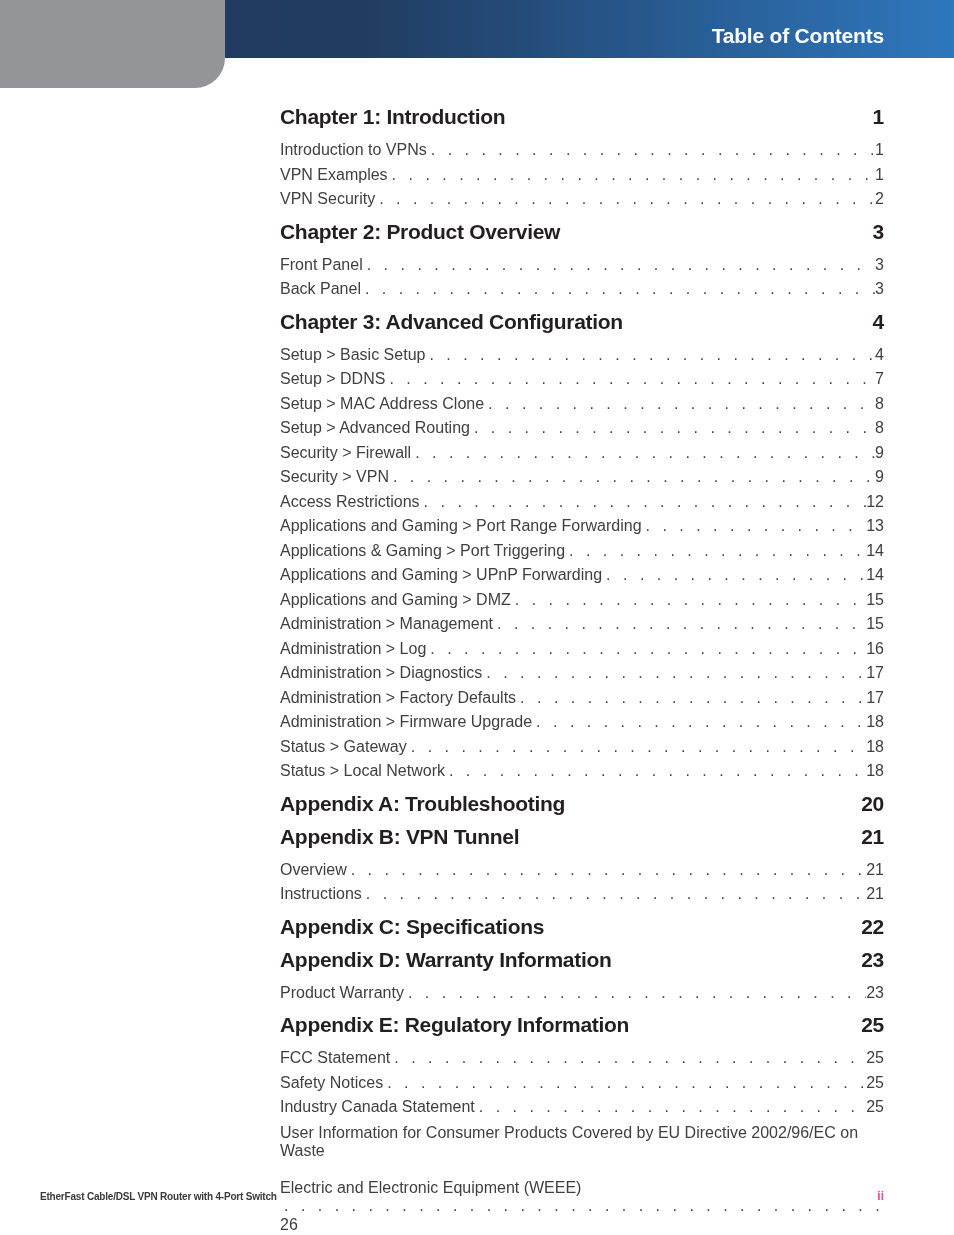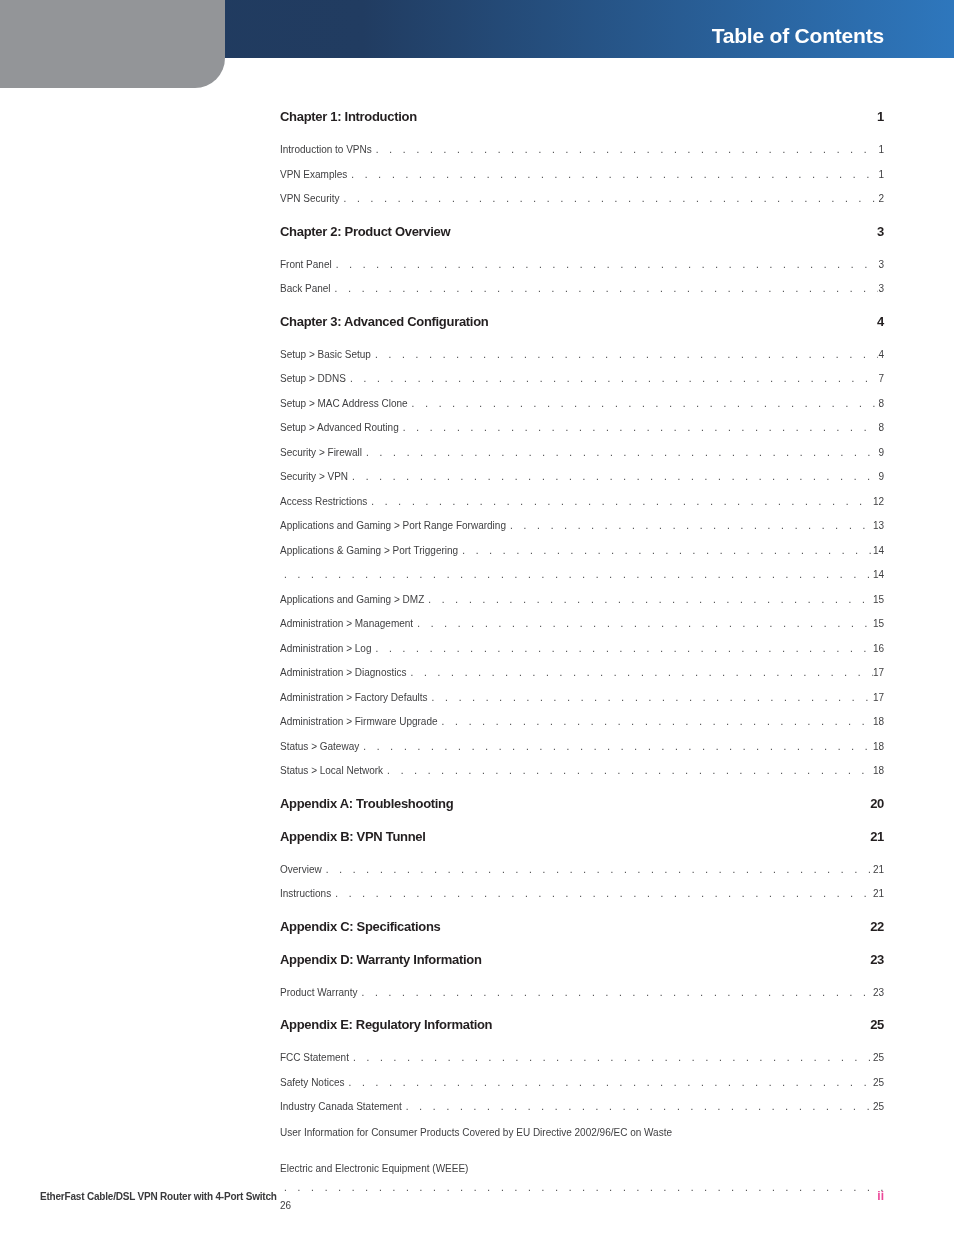--- a/index.html
+++ b/index.html
@@ -28,26 +28,26 @@
   
   .toc {
     position: absolute; top: 105px; left: 280px; right: 70px;
     color: #3f3f41;
   }
   .section { margin-top: 8px; }
   .section:first-child { margin-top: 0; }
   .section-head {
     display: flex; justify-content: space-between; align-items: baseline;
     line-height: 24px; margin-bottom: 9px;
-    font-weight: bold; font-size: 13px; letter-spacing: -0.3px;
+    font-weight: bold; font-size: 21px; letter-spacing: -0.3px;
     color: #231f20;
   }
   .entry {
     display: flex; align-items: baseline;
-    line-height: 24.5px; font-size: 10px; color: #3f3f41;
+    line-height: 24.5px; font-size: 16px; color: #3f3f41;
   }
   .entry-label { white-space: nowrap; }
   .leader {
     flex: 1 1 auto; overflow: hidden; white-space: nowrap;
     padding: 0 2px 0 4px;
   }
   .leader::after {
     content: ". . . . . . . . . . . . . . . . . . . . . . . . . . . . . . . . . . . . . . . . . . . . . . . . . . . . . . . . . . . . . . . . . . . . . . . . . . . . . . . . ";
     letter-spacing: 4px;
   }
@@ -172,20 +172,21 @@
     <span class="entry-page">13</span>
   </div>
 
   <div class="entry">
     <span class="entry-label">Applications &amp; Gaming &gt; Port Triggering</span>
     <span class="leader"></span>
     <span class="entry-page">14</span>
   </div>
 
   <div class="entry">
+    <span class="entry-label">Applications and Gaming &gt; UPnP Forwarding</span>
     <span class="leader"></span>
     <span class="entry-page">14</span>
   </div>
 
   <div class="entry">
     <span class="entry-label">Applications and Gaming &gt; DMZ</span>
     <span class="leader"></span>
     <span class="entry-page">15</span>
   </div>
 

